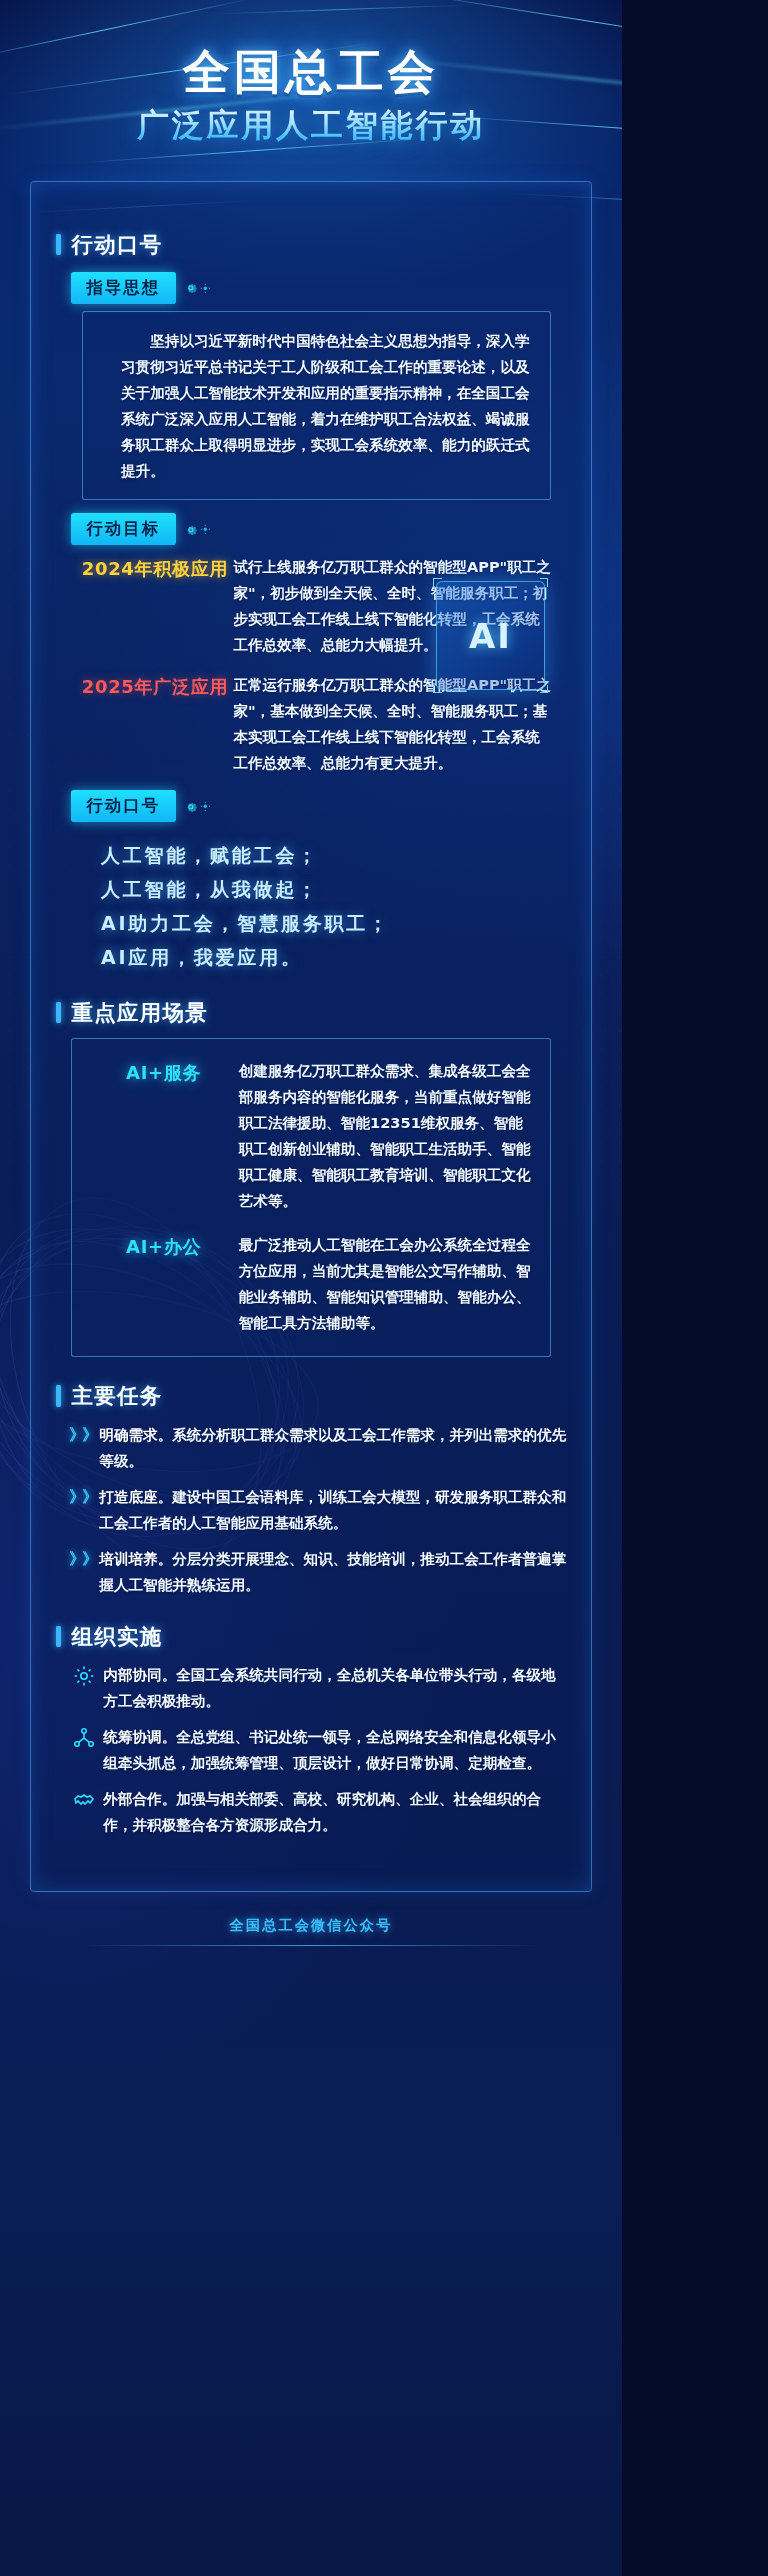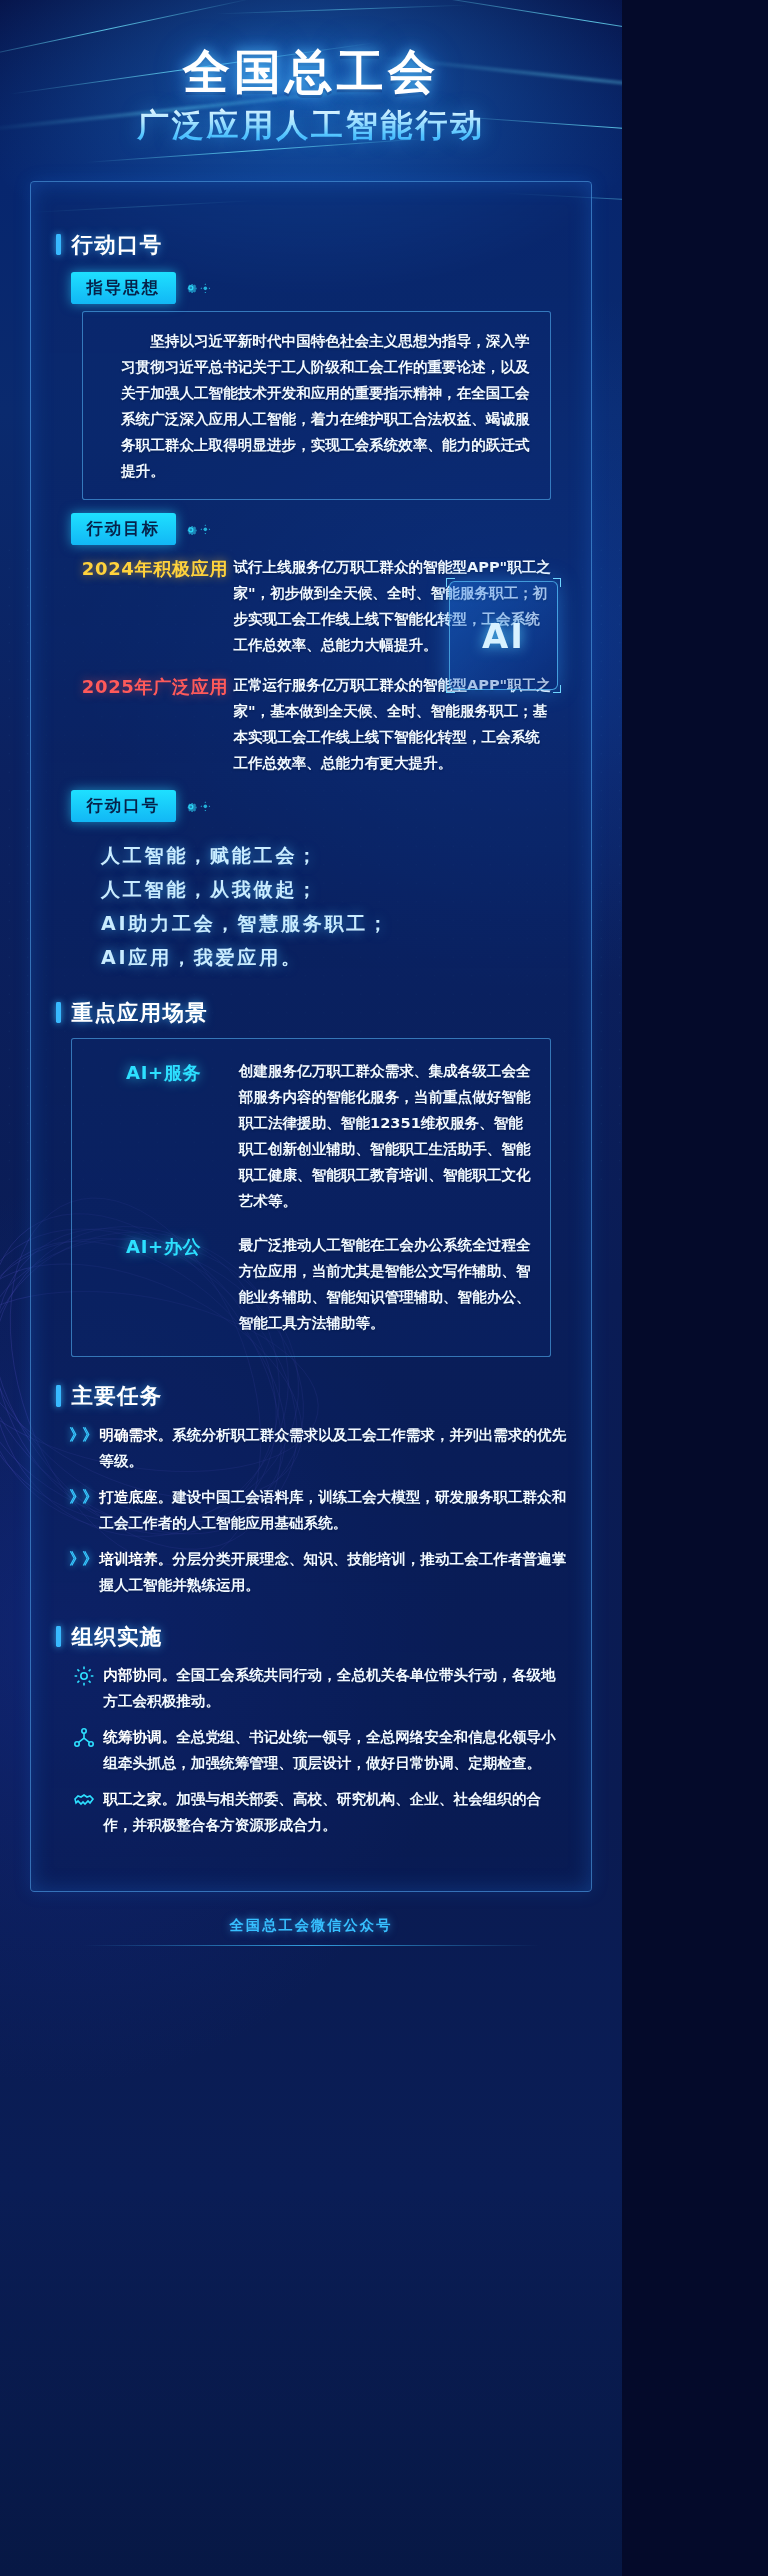--- a/index.html
+++ b/index.html
@@ -168,21 +168,21 @@
   }
   .task .tx b{color:#ffffff;}
   .icobox{
     flex:0 0 31px;width:31px;height:28.5px;margin-right:4.3px;margin-top:0;
     display:flex;align-items:center;justify-content:center;
   }
   .icobox svg{width:24px;height:24px;}
 
   
   .aicube{
-    position:absolute;right:33px;top:399px;width:107px;height:107px;
+    position:absolute;right:46px;top:399px;width:107px;height:107px;
     border:0.7px solid rgba(90,200,255,.7);border-radius:5.7px;
     background:linear-gradient(135deg, rgba(30,120,230,.45), rgba(10,50,140,.25));
     box-shadow:0 0 21.4px rgba(50,160,255,.45);
     display:flex;align-items:center;justify-content:center;
     color:#d8f2ff;font-size:34px;font-weight:bold;letter-spacing:2.1px;
     font-family:"DejaVu Sans","Liberation Sans",sans-serif;
     text-shadow:0 0 13px rgba(90,210,255,.9);
   }
   .aicube .c{position:absolute;width:7.1px;height:7.1px;border:1.4px solid #6fd6ff;}
   .aicube .c1{left:-3.6px;top:-3.6px;border-right:0;border-bottom:0;}
@@ -396,21 +396,21 @@
         </div>
       </div>
 
       <div class="task">
         <div class="icobox">
           <svg viewBox="0 0 24 24" fill="none" stroke="#2de0ff" stroke-width="1.6">
             <path d="M3 11l3-3 3 1 3-2 3 2 3-1 3 3-3 4-2-2-3 3-2-2-2 2-3-3-2 2z"></path>
           </svg>
         </div>
         <div class="tx">
-          <b>职工之家。</b><span>加强与相关部委、高校、研究机构、企业、社会组织的合作，并积极整合各方资源形成合力。</span>
+          <b>外部合作。</b><span>加强与相关部委、高校、研究机构、企业、社会组织的合作，并积极整合各方资源形成合力。</span>
         </div>
       </div>
 
     </div>
 
   </div>
 
   <div class="footer">
     <div class="ftxt">全国总工会微信公众号</div>
     <div class="line"></div>

